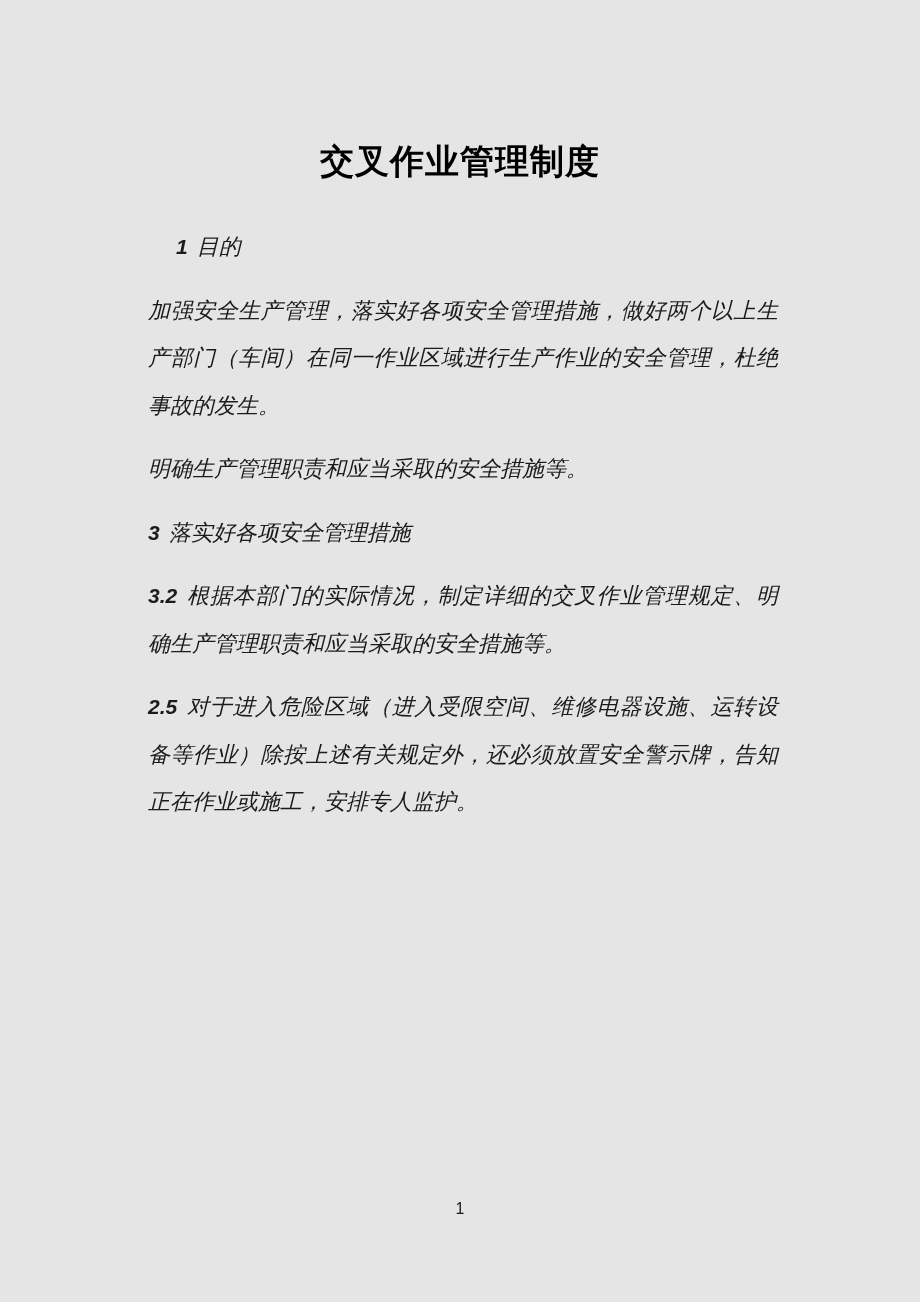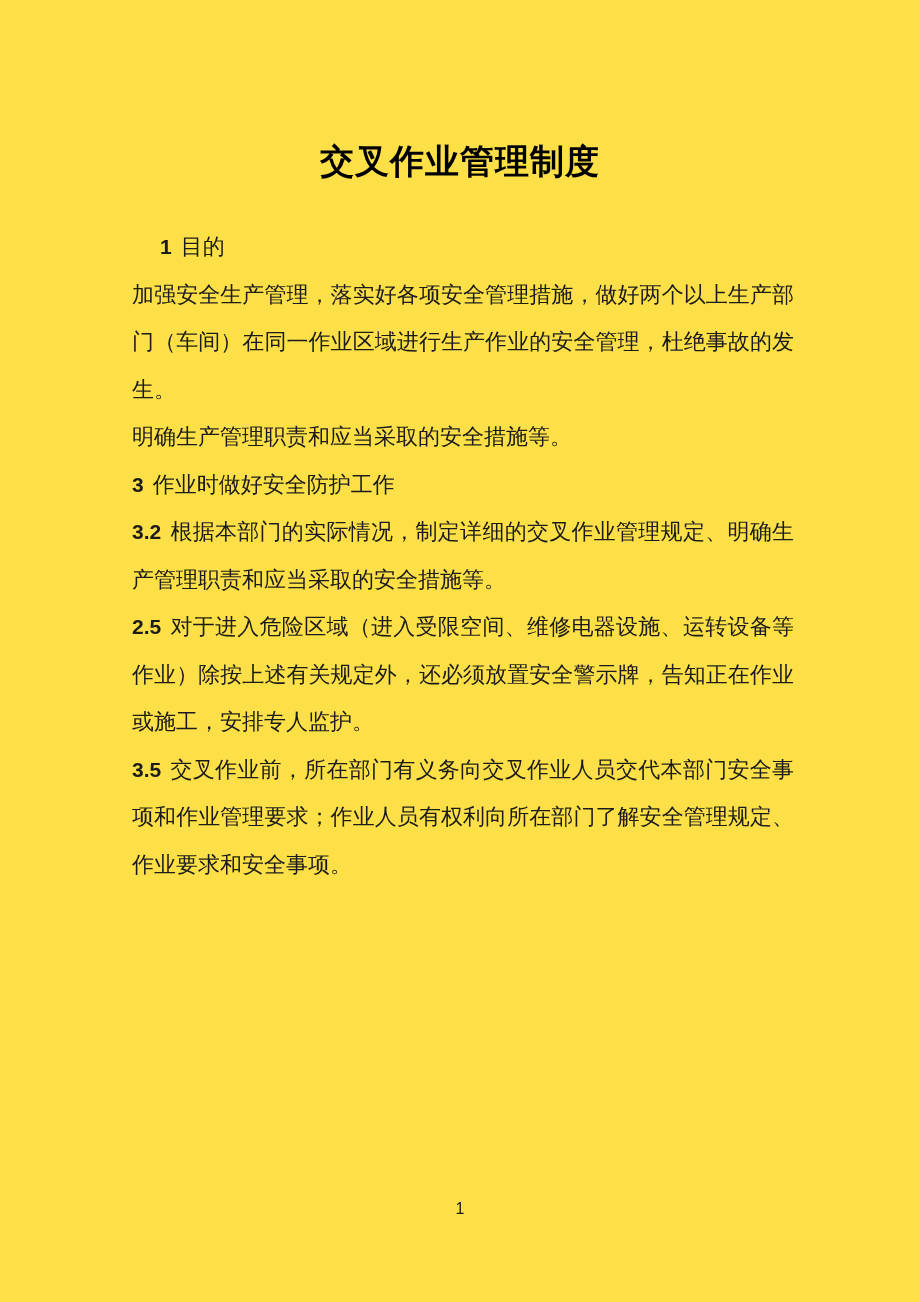--- a/index.html
+++ b/index.html
@@ -4,21 +4,21 @@
 <style>
   html, body {
     margin: 0;
     padding: 0;
     background: #ffffff;
   }
   .page {
     position: relative;
     width: 920px;
     height: 1302px;
-    background: #fde047;
+    background: #e5e5e5;
     overflow: hidden;
     font-family: "Liberation Serif", serif;
     color: #1b1b1b;
   }
   .doc-title {
     margin: 0;
     padding-top: 141px;
     text-align: center;
     font-size: 34px;
     line-height: 42px;
@@ -29,22 +29,23 @@
   }
   .content {
     margin: 40px 126px 0 132px;
     width: 662px;
     font-size: 22px;
     line-height: 47.5px;
     text-align: justify;
     text-justify: inter-ideograph;
   }
   .para {
-    margin: 0;
+    margin: 16px;
     padding: 0;
+    font-style: italic;
   }
   .para.indent {
     text-indent: 28px;
   }
   .num {
     font-family: "Liberation Sans", sans-serif;
     font-weight: bold;
     font-size: 21px;
     margin-right: 9px;
     color: #1b1b1b;
@@ -64,20 +65,19 @@
 </head>
 <body>
 
 <div class="page">
   <h1 class="doc-title">交叉作业管理制度</h1>
 
   <div class="content" id="paragraphs">
       <p class="para indent"><span class="num">1</span><span>目的</span></p>
       <p class="para"><span>加强安全生产管理，落实好各项安全管理措施，做好两个以上生产部门（车间）在同一作业区域进行生产作业的安全管理，杜绝事故的发生。</span></p>
       <p class="para"><span>明确生产管理职责和应当采取的安全措施等。</span></p>
-      <p class="para"><span class="num">3</span><span>作业时做好安全防护工作</span></p>
+      <p class="para"><span class="num">3</span><span>落实好各项安全管理措施</span></p>
       <p class="para"><span class="num">3.2</span><span>根据本部门的实际情况，制定详细的交叉作业管理规定、明确生产管理职责和应当采取的安全措施等。</span></p>
       <p class="para"><span class="num">2.5</span><span>对于进入危险区域（进入受限空间、维修电器设施、运转设备等作业）除按上述有关规定外，还必须放置安全警示牌，告知正在作业或施工，安排专人监护。</span></p>
-      <p class="para"><span class="num">3.5</span><span>交叉作业前，所在部门有义务向交叉作业人员交代本部门安全事项和作业管理要求；作业人员有权利向所在部门了解安全管理规定、作业要求和安全事项。</span></p>
     </div>
 
   <div class="page-number">1</div>
 </div>
 
 </body></html>

